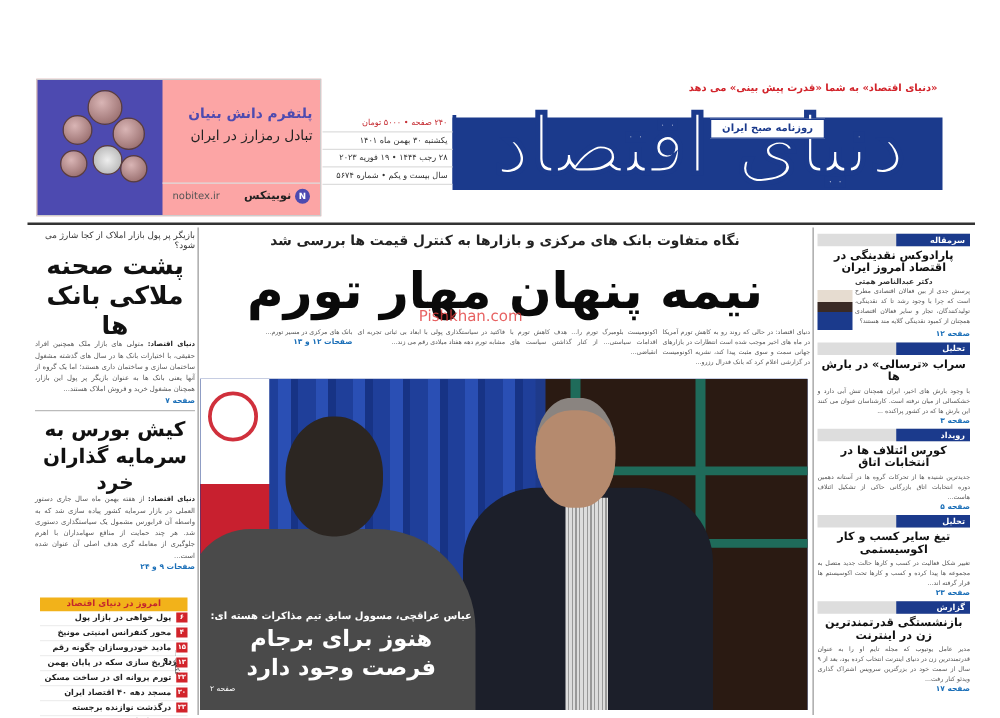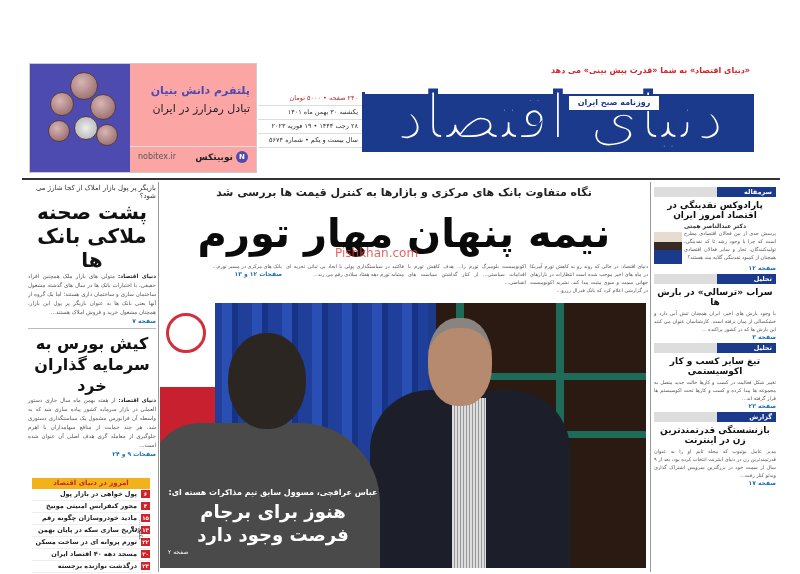--- a/index.html
+++ b/index.html
@@ -188,20 +188,28 @@
   <div>
     <div class="tagwrap">
         <div class="tag">تحلیل</div>
       </div>
     <div class="r-head">سراب «ترسالی» در بارش ها</div>
     <div class="r-body">با وجود بارش های اخیر، ایران همچنان تنش آبی دارد و خشکسالی از میان نرفته است. کارشناسان عنوان می کنند این بارش ها که در کشور پراکنده ...</div>
     <div class="page-ref">صفحه ۳</div>
   </div>
   <div>
     <div class="tagwrap">
+        <div class="tag">رویداد</div>
+      </div>
+    <div class="r-head">کورس ائتلاف ها در انتخابات اتاق</div>
+    <div class="r-body">جدیدترین شنیده ها از تحرکات گروه ها در آستانه دهمین دوره انتخابات اتاق بازرگانی حاکی از تشکیل ائتلاف هاست...</div>
+    <div class="page-ref">صفحه ۵</div>
+  </div>
+  <div>
+    <div class="tagwrap">
         <div class="tag">تحلیل</div>
       </div>
     <div class="r-head">تیغ سایر کسب و کار اکوسیستمی</div>
     <div class="r-body">تغییر شکل فعالیت در کسب و کارها حالت جدید متصل به مجموعه ها پیدا کرده و کسب و کارها تحت اکوسیستم ها قرار گرفته اند...</div>
     <div class="page-ref">صفحه ۲۳</div>
   </div>
   <div>
     <div class="tagwrap">
         <div class="tag">گزارش</div>
       </div>

